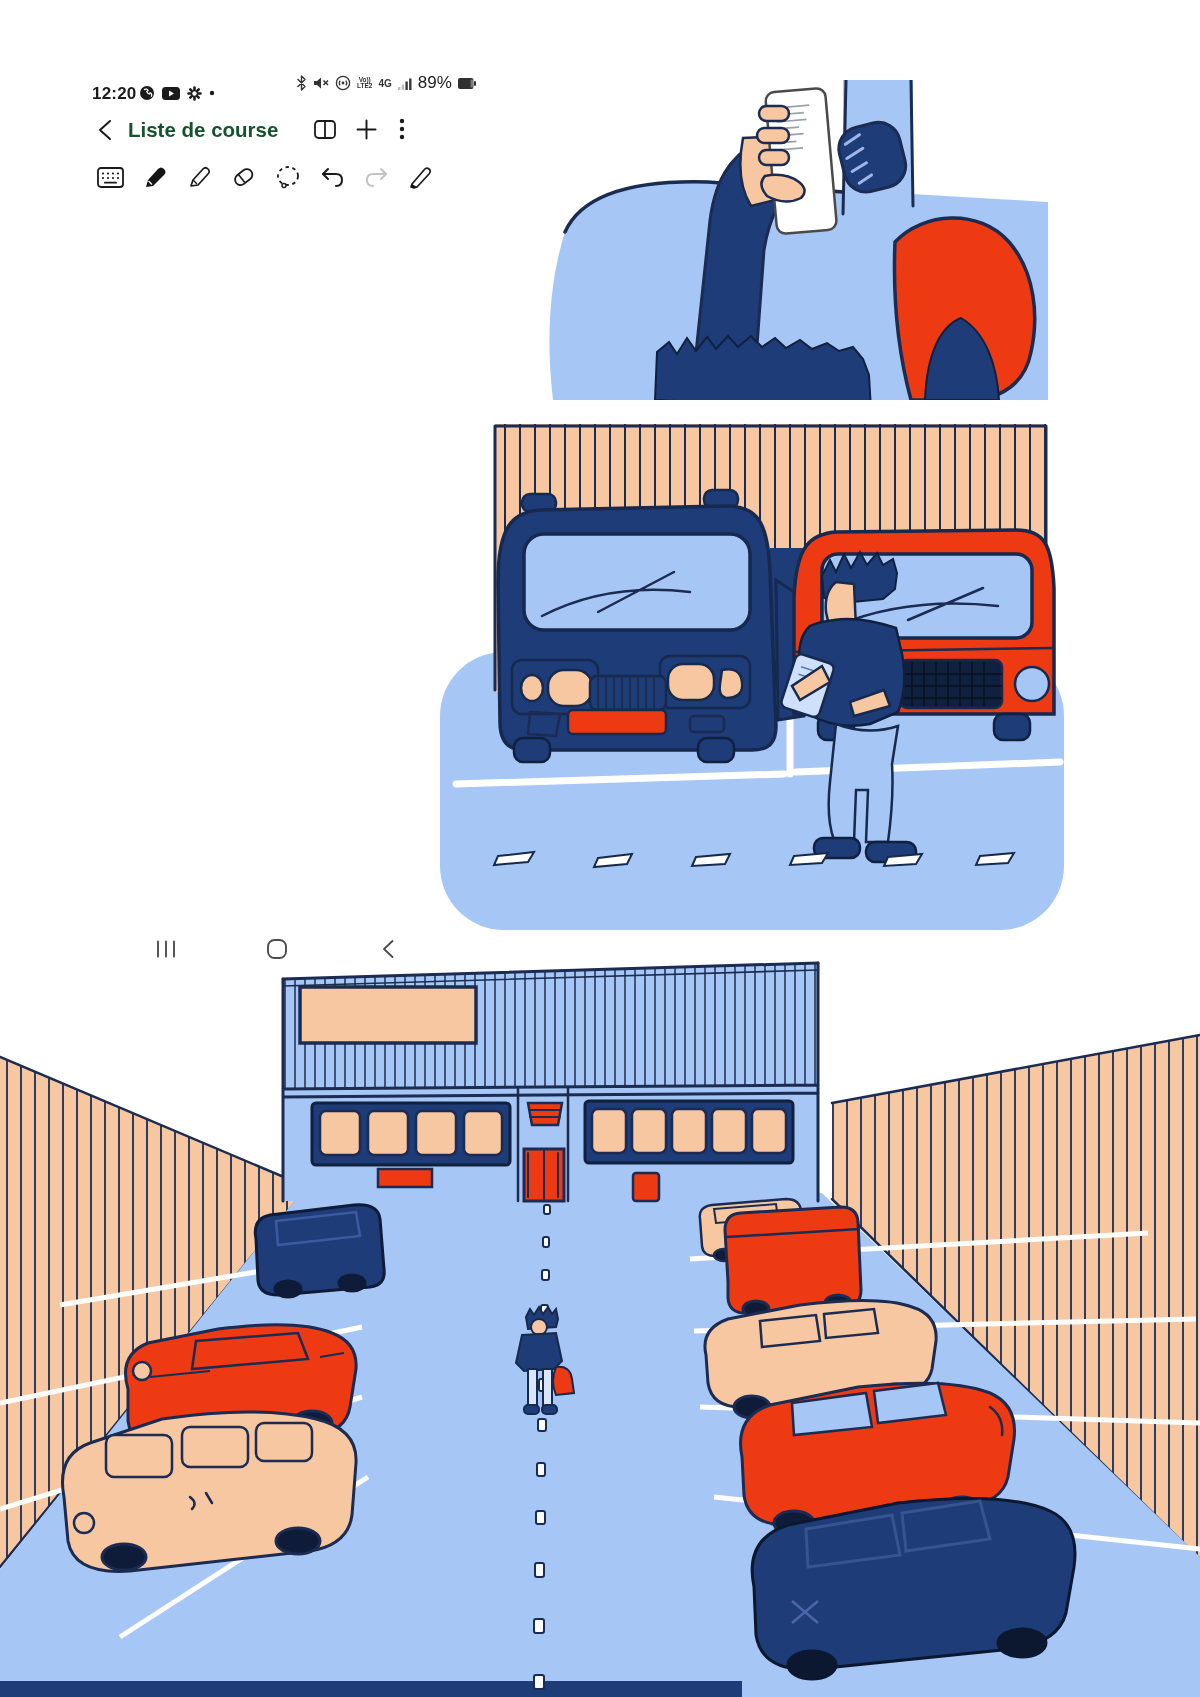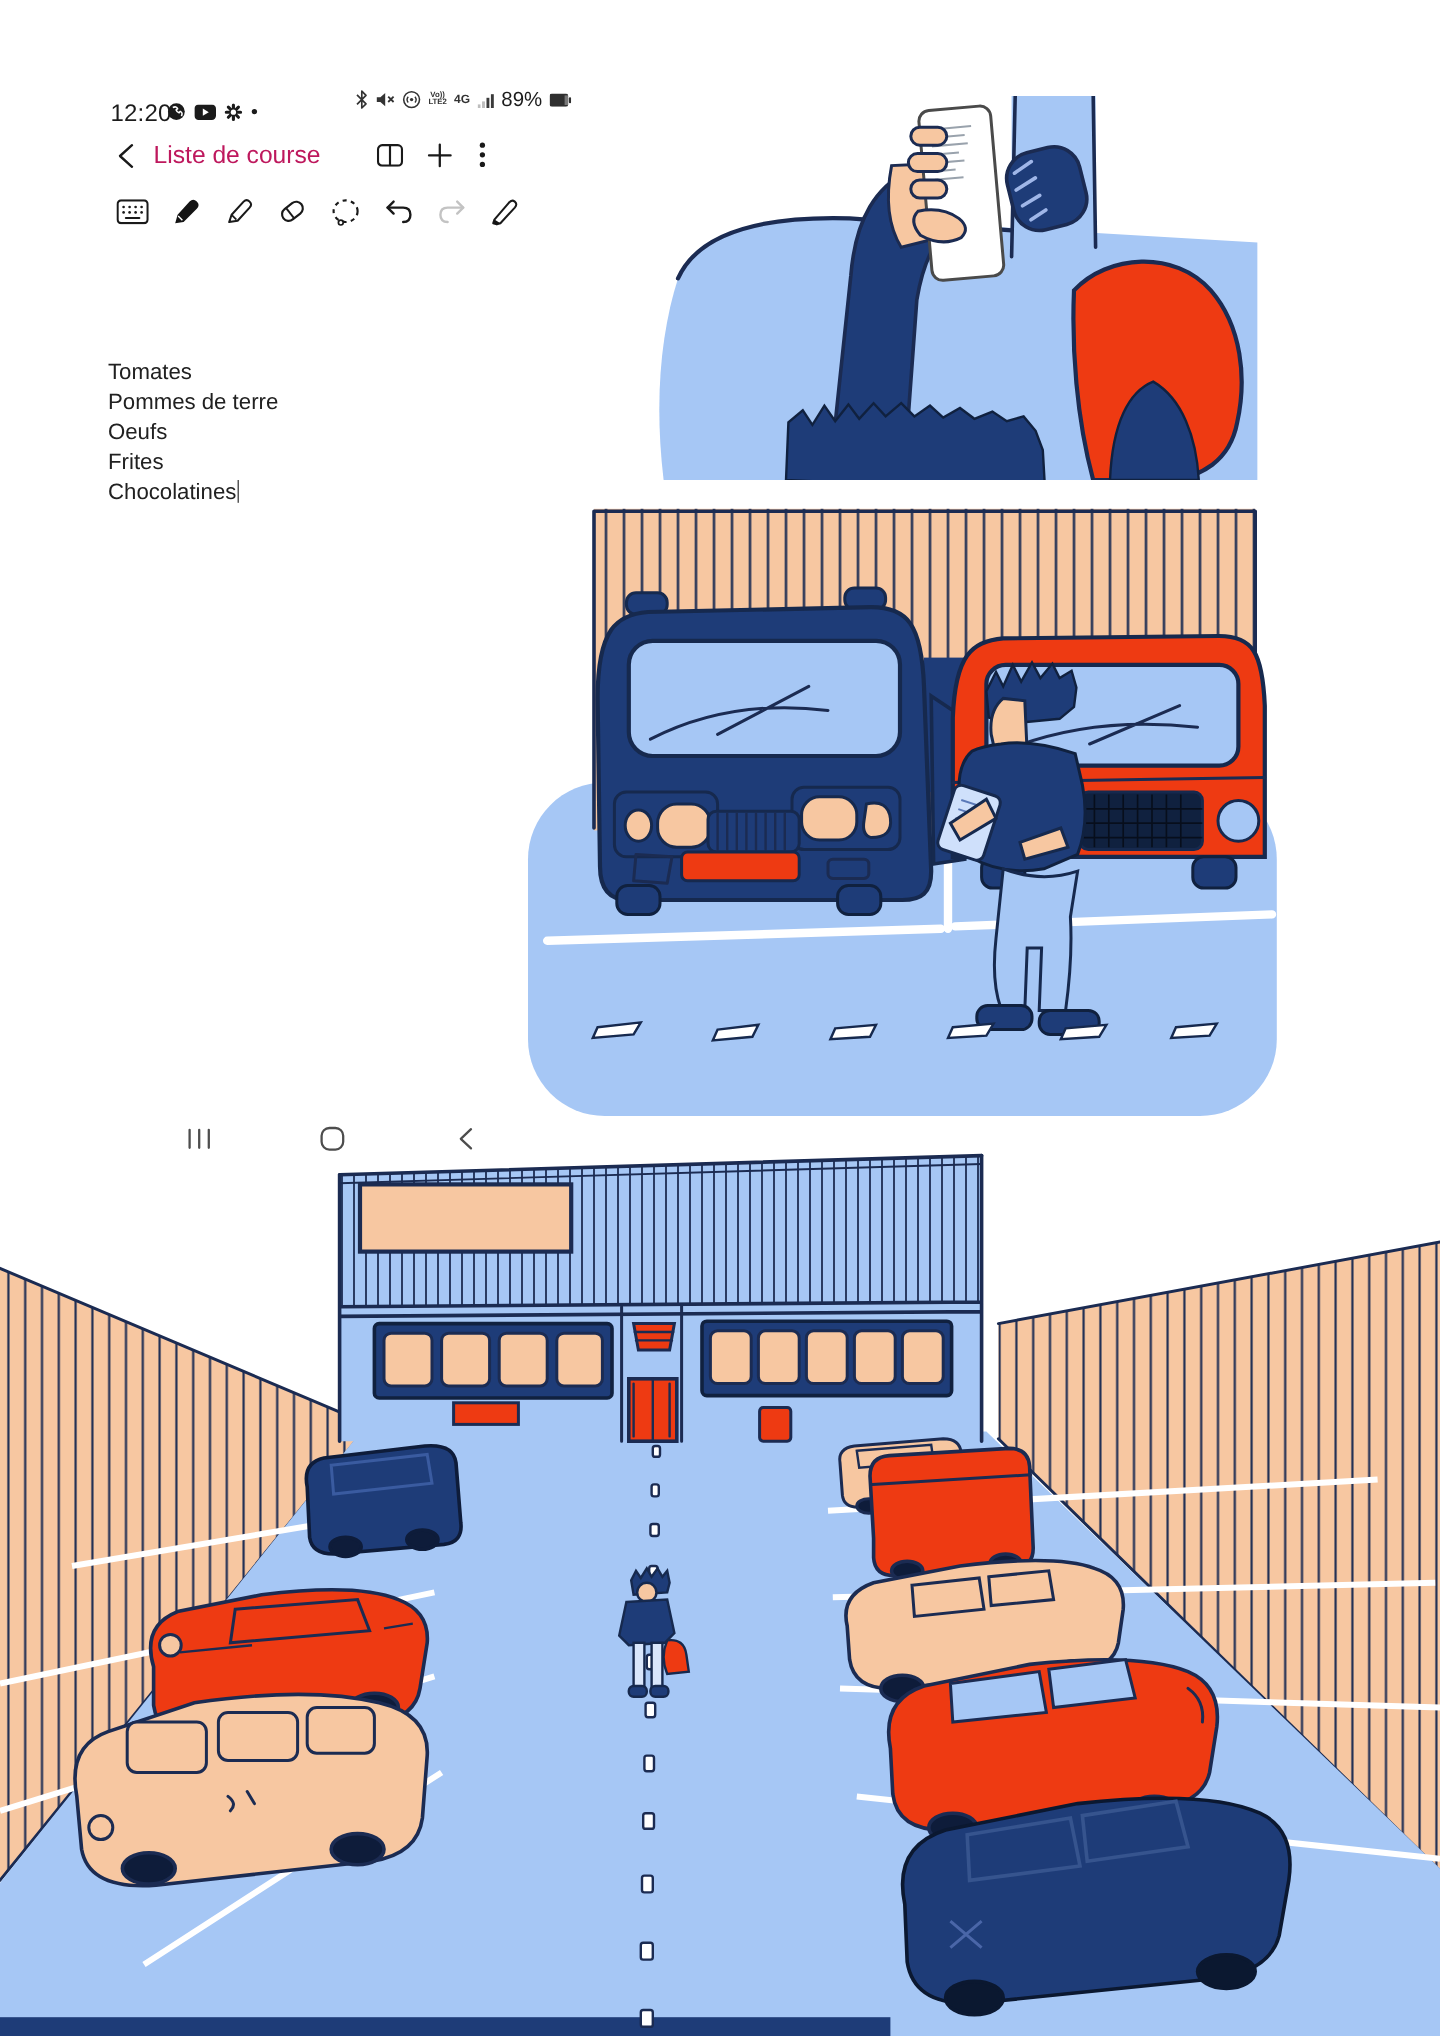--- a/index.html
+++ b/index.html
@@ -1,26 +1,26 @@
 <!DOCTYPE html>
 <html><head>
 <meta charset="utf-8">
 <style>
   html,body{margin:0;padding:0;background:#fff;}
   body{font-family:"Liberation Sans","DejaVu Sans",sans-serif;color:#1c1c1c;}
   #screen{position:relative;width:1200px;height:1697px;background:#fff;overflow:hidden;}
   .abs{position:absolute;}
   .row{display:flex;align-items:center;}
   
-  .time{font-size:20px;font-weight:400;letter-spacing:.2px;}
+  .time{font-size:17px;font-weight:700;letter-spacing:.2px;}
   .pct{font-size:17px;text-align:right;}
   .volte{display:flex;flex-direction:column;line-height:6.5px;font-size:6.5px;font-weight:700;color:#333;text-align:center;}
   .net4g{font-size:10px;font-weight:700;color:#333;}
   
-  .title{font-size:20.5px;font-weight:400;color:#be185d;text-align:right;}
+  .title{font-size:20.5px;font-weight:700;color:#14532d;text-align:right;}
   
   .note-line{font-size:18.5px;line-height:25px;color:#212121;white-space:nowrap;}
   .caret{display:inline-block;width:1.5px;height:19px;background:#2f2f2f;vertical-align:-3px;margin-left:1px;}
   .pager{font-size:14px;color:#aaadb2;}
   
   .ln{stroke:#1b2b52;fill:none;stroke-linecap:round;stroke-linejoin:round;}
   .f-navy{fill:#1e3c78;} .f-red{fill:#ee3a12;} .f-blue{fill:#a6c7f5;} .f-peach{fill:#f7c7a1;}
   .icon-btn{display:inline-block;}
 </style>
 </head>
@@ -165,27 +165,20 @@
         </svg>
     </span>
     <span class="icon-btn">
       <svg width="25" height="25" viewBox="0 0 25 25">
           <path d="M6,23 L3,22 L4,19 L16,5 q2.5,-3 5,-1 q2.5,2 0,5 L9,22 Z" stroke="#1a1a1a" stroke-width="1.7" fill="none" stroke-linejoin="round"></path>
           <path d="M4,19 L9,22 L6,23 L3,22 Z" fill="#141414"></path>
         </svg>
     </span>
   </div>
 
-  <div class="abs" style="left:90px;top:297px;">
-    <div class="note-line"><span>Tomates</span></div>
-    <div class="note-line"><span>Pommes de terre</span></div>
-    <div class="note-line"><span>Oeufs</span></div>
-    <div class="note-line"><span>Frites</span></div>
-    <div class="note-line"><span>Chocolatines</span><span class="caret"></span></div>
-  </div>
 
   <div class="abs pager" style="left:440px;top:829px;">
     <span>1/1</span>
   </div>
 
   <div class="abs" style="left:155px;top:939px;">
     <svg width="22" height="20" viewBox="0 0 22 20">
         <path d="M3,2.5 V17.5 M11,2.5 V17.5 M19,2.5 V17.5" stroke="#4d4d4d" stroke-width="1.9" stroke-linecap="round"></path>
       </svg>
   </div>

